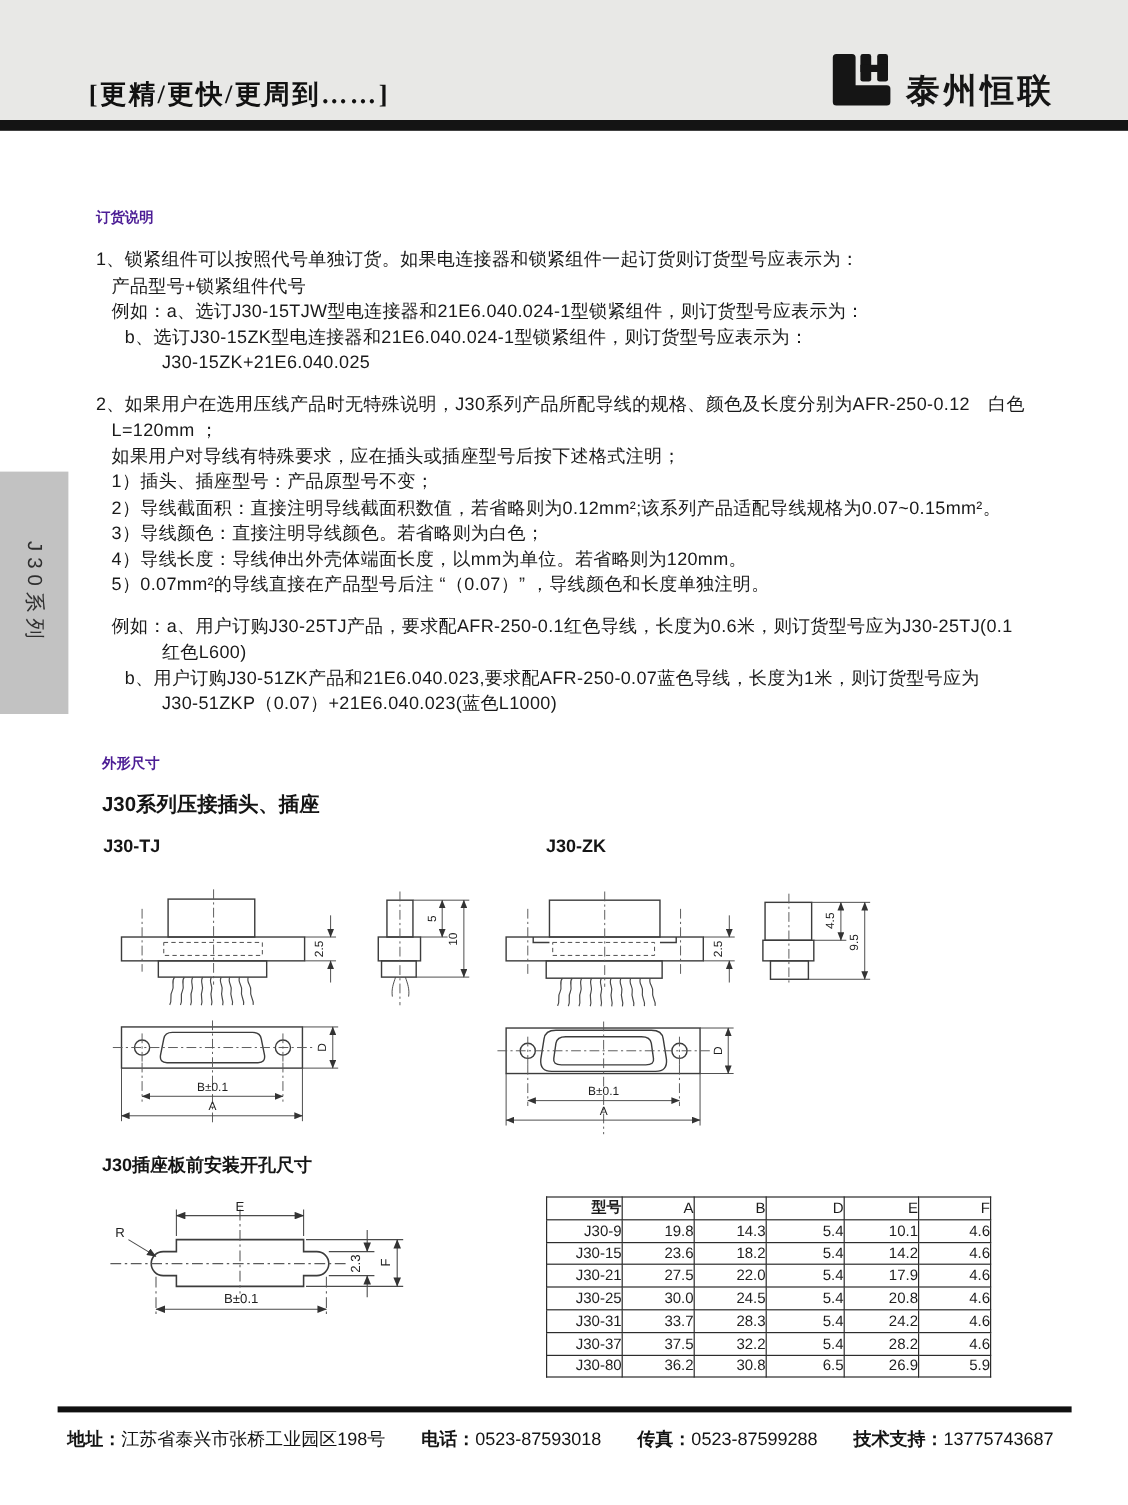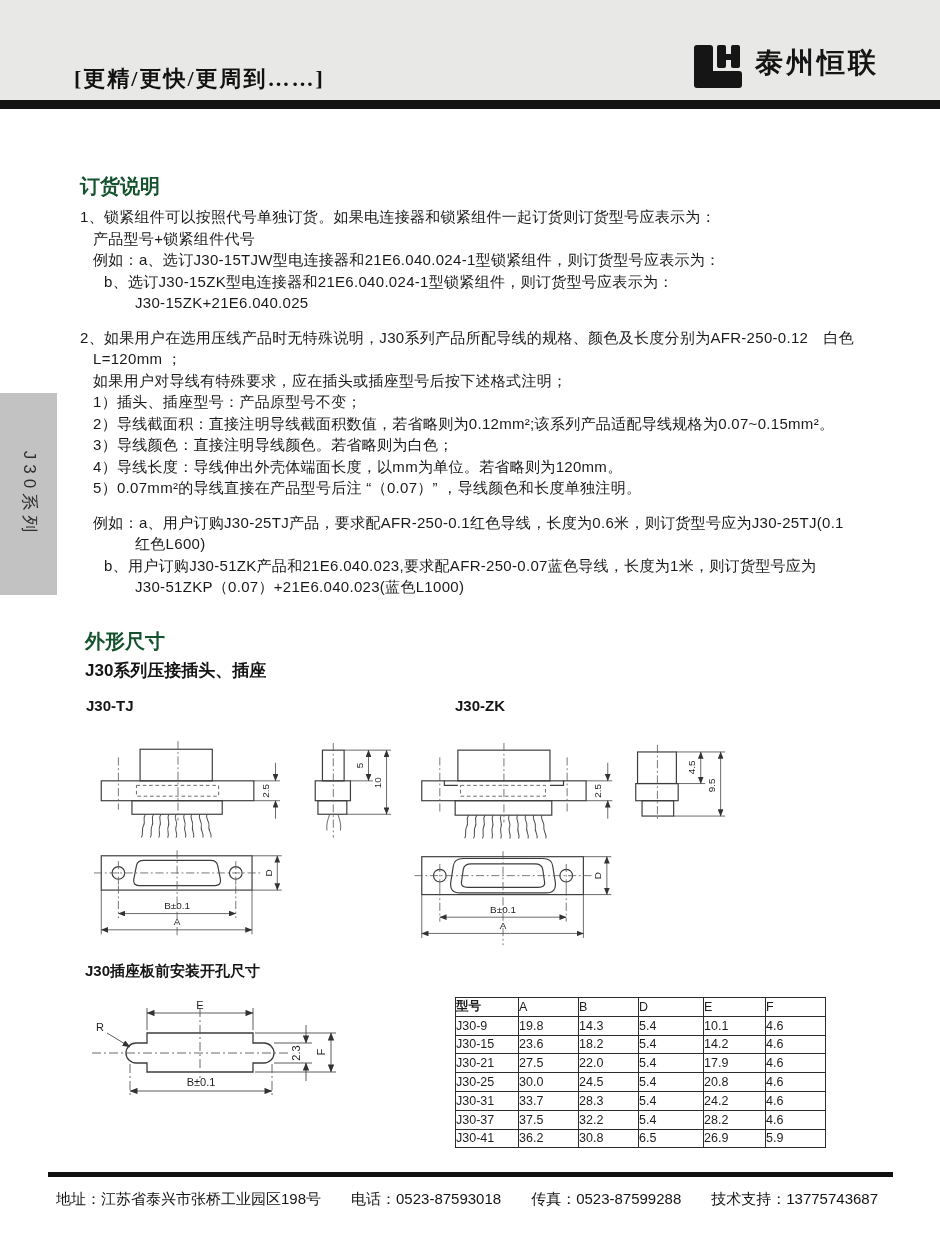--- a/index.html
+++ b/index.html
@@ -8,31 +8,31 @@
     font-family:"Liberation Sans","DejaVu Sans",sans-serif;color:#1c1c1c;
     overflow:hidden;
   }
   .abs{position:absolute;}
 
   
   .hdr{left:0;top:0;width:940px;height:100px;background:#e8e8e6;}
   .hdr-bar{left:0;top:100px;width:940px;height:9px;background:#141414;}
   .slogan{left:74px;top:64px;font-family:"Liberation Serif","DejaVu Serif",serif;
     font-weight:bold;font-size:22px;letter-spacing:2px;color:#111;}
-  .logo{left:693px;top:44px;display:flex;align-items:flex-start;gap:10px;}
+  .logo{left:693px;top:44px;display:flex;align-items:flex-end;gap:10px;}
   .brand{font-size:28px;font-weight:bold;letter-spacing:3px;color:#151515;}
 
   
   .side-tab{left:0;top:393px;width:57px;height:202px;background:#c2c2c2;}
   .side-tab span{position:absolute;left:50%;top:50%;
     transform:translate(-50%,-50%) rotate(90deg);white-space:nowrap;
     font-size:17px;letter-spacing:5px;color:#2e2e2e;}
 
   
-  .h1{font-size:20px;font-weight:600;color:#14532d;}
+  .h1{font-size:12px;font-weight:600;color:#4c1d95;}
   .h2{font-size:17px;font-weight:700;color:#151515;}
   .h3{font-size:15px;font-weight:700;color:#151515;text-align:right;}
 
   
   .order{left:80px;top:206px;width:800px;font-size:15px;line-height:21.5px;
     letter-spacing:0.3px;color:#1a1a1a;}
   .order .ln0{margin-left:0;}
   .order .ln1{margin-left:13px;}
   .order .ln2{margin-left:24px;}
   .order .ln3{margin-left:55px;}
@@ -41,31 +41,31 @@
   
   svg .ln{stroke:#3c3c3c;stroke-width:1.3;fill:none;}
   svg .thin{stroke:#4a4a4a;stroke-width:0.9;fill:none;}
   svg .cl{stroke:#5a5a5a;stroke-width:0.9;fill:none;stroke-dasharray:9 3 2 3;}
   svg .dsh{stroke:#4a4a4a;stroke-width:0.9;fill:none;stroke-dasharray:4 3;}
   svg .dtx{font-size:11px;fill:#1f1f1f;font-family:"Liberation Sans",sans-serif;}
 
   
   .dim-table{left:455px;top:997px;border-collapse:collapse;table-layout:fixed;
     font-size:12.5px;color:#1d1d1d;}
-  .dim-table td,.dim-table th{border:1.6px solid #2c2c2c;text-align:left;
+  .dim-table td,.dim-table th{border:1.6px solid #2c2c2c;text-align:right;
     height:17.8px;padding:0;font-weight:400;}
   .dim-table th.model{font-weight:700;}
   .dim-table col.c0{width:63px;} .dim-table col.c{width:60px;}
   .dim-table col.cd{width:65px;} .dim-table col.ce{width:62px;}
 
   
   .ftr-bar{left:48px;top:1172px;width:845px;height:5px;background:#101010;}
   .ftr{left:56px;top:1190px;width:860px;display:flex;gap:30px;font-size:15px;
     color:#141414;white-space:nowrap;}
-  .ftr b{font-weight:400;}
+  .ftr b{font-weight:700;}
 </style>
 </head>
 <body>
 
 <div class="abs hdr"></div>
 <div class="abs hdr-bar"></div>
 <div class="abs slogan">[更精/更快/更周到……]</div>
 <div class="abs logo">
   <span>
     <svg width="52" height="46" viewBox="0 0 52 46">
@@ -347,21 +347,21 @@
   </tr>
   <tr>
     <td>J30-37</td>
     <td>37.5</td>
     <td>32.2</td>
     <td>5.4</td>
     <td>28.2</td>
     <td>4.6</td>
   </tr>
   <tr>
-    <td>J30-41</td>
+    <td>J30-80</td>
     <td>36.2</td>
     <td>30.8</td>
     <td>6.5</td>
     <td>26.9</td>
     <td>5.9</td>
   </tr>
 </tbody>
   </table>
 
 <div class="abs ftr-bar"></div>

